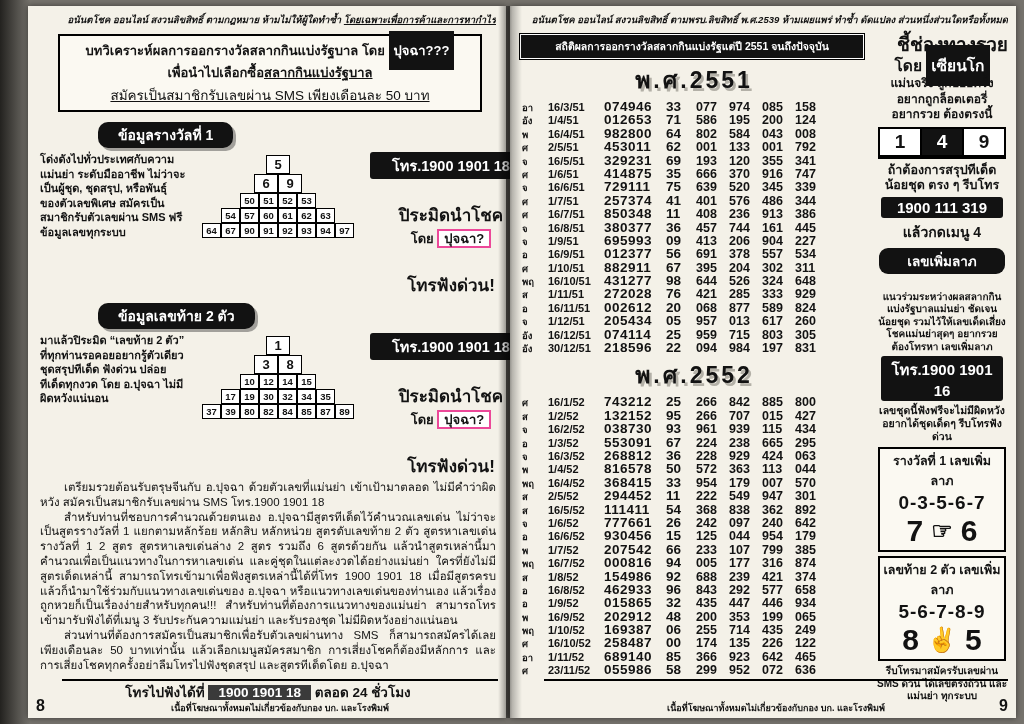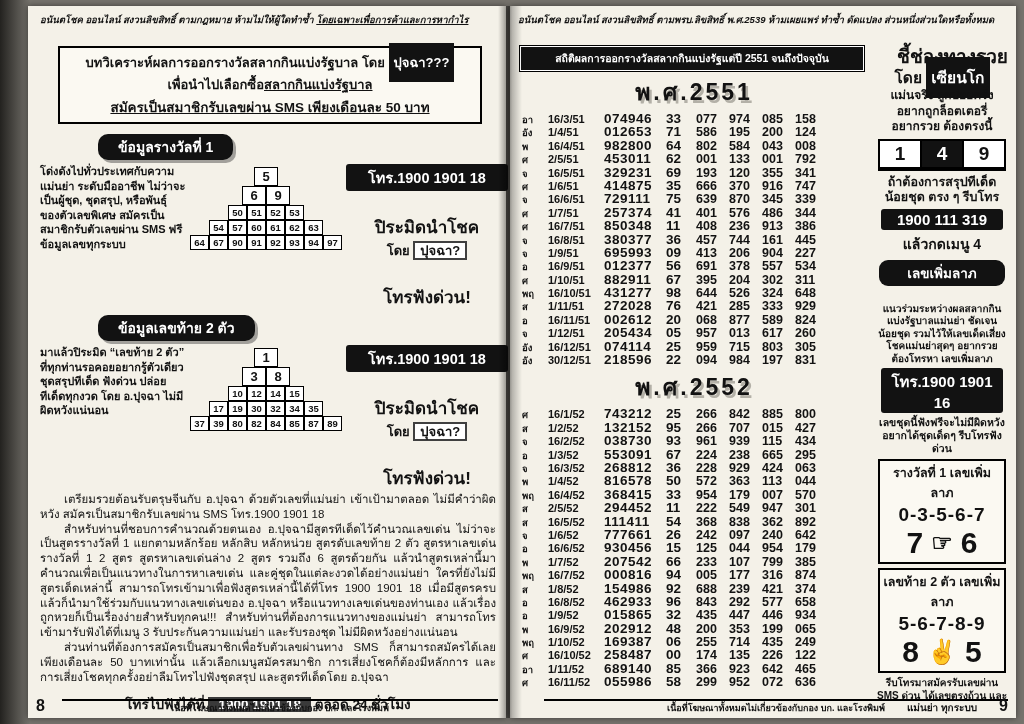--- a/index.html
+++ b/index.html
@@ -7,50 +7,50 @@
   .scan-edge{position:absolute;left:0;top:0;width:30px;height:724px;
     background:linear-gradient(to right,#23221f,#76736d);z-index:0;}
   .page{position:absolute;top:6px;height:712px;background:#f4f1e8;color:#121212;z-index:1;
     box-sizing:border-box;box-shadow:0 0 6px rgba(0,0,0,.5);}
   .page-left{left:28px;width:478px;padding:6px 10px 26px 12px;}
   .page-right{left:510px;width:506px;padding:6px 8px 26px 8px;}
   .gutter{position:absolute;left:498px;top:6px;width:24px;height:712px;z-index:4;pointer-events:none;
     background:linear-gradient(to right,rgba(0,0,0,0),rgba(0,0,0,.45) 45%,rgba(0,0,0,.25) 60%,rgba(0,0,0,0));}
 
   
-  .strip{font-size:9.5px;font-weight:bold;font-style:italic;white-space:nowrap;overflow:hidden;margin-bottom:19px;}
+  .strip{font-size:9.5px;font-weight:bold;font-style:italic;white-space:nowrap;overflow:hidden;margin-bottom:7px;text-align:right;}
   .strip .u{text-decoration:underline;}
   .pg-footer{position:absolute;bottom:3px;left:34px;right:8px;border-top:2px solid #000;
-    padding-top:0;font-size:9px;font-weight:bold;text-align:center;}
+    padding-top:20px;font-size:9px;font-weight:bold;text-align:center;}
   .pg-num{position:absolute;bottom:3px;font-size:16px;font-weight:bold;}
   .pg-num-left{left:8px;}
   .pg-num-right{right:8px;}
 
   
   .intro-box{border:2.5px solid #000;margin:2px 14px 6px 18px;padding:4px 2px;text-align:center;background:#fbf9f2;}
   .intro-box .l1{font-size:13px;font-weight:bold;}
   .intro-box .l2{font-size:13px;font-weight:bold;margin-top:1px;}
-  .intro-box .l3{font-size:13.5px;font-weight:bold;text-decoration:underline;margin-top:1px;}
+  .intro-box .l3{font-size:13.5px;font-weight:normal;text-decoration:underline;margin-top:1px;}
   .inv{background:#121212;color:#fff;padding:12px 5px;}
   .u{text-decoration:underline;}
   .sec-bar{display:inline-block;margin:4px 0 3px 58px;background:#121212;color:#fff;
     font-size:14px;font-weight:bold;padding:2px 20px;border-radius:10px;box-shadow:3px 3px 0 rgba(40,40,40,.4);}
-  .sec-row{display:flex;gap:4px;align-items:flex-start;margin:1px 0 3px;}
+  .sec-row{display:flex;gap:16px;align-items:flex-start;margin:1px 0 3px;}
   .side-text{flex:0 0 146px;font-size:11px;font-weight:bold;line-height:14.5px;}
   .pyr{flex:1;display:flex;flex-direction:column;align-items:center;padding-top:3px;}
   .pyr-row{display:flex;}
   .pyr-cell{border:1px solid #000;background:#fff;font-weight:bold;font-size:9.5px;
     min-width:15px;text-align:center;padding:0 1px;line-height:13px;}
   .pyr-row:nth-child(1) .pyr-cell,.pyr-row:nth-child(2) .pyr-cell{font-size:13px;min-width:20px;line-height:17px;}
   .rcol{flex:0 0 162px;text-align:center;}
   .phone-box{background:#121212;color:#fff;font-weight:bold;font-size:14.5px;padding:2px 3px;
     border-radius:3px;margin-bottom:3px;}
   .tag-big{font-size:17px;font-weight:bold;line-height:21px;margin-top:26px;}
   .tag-mid{font-size:13px;font-weight:bold;margin:2px 0;}
-  .boxed{border:2px solid #404040;padding:0 5px;font-weight:bold;background:#fff;}
+  .boxed{border:2px solid #ec4899;padding:0 5px;font-weight:bold;background:#fff;}
   .body-text p{margin:0;font-size:11.5px;line-height:14.8px;text-align:justify;text-indent:24px;font-weight:500;}
   .call-line{text-align:center;font-size:13.5px;font-weight:bold;margin-top:9px;}
   .call-hl{background:#3a3a3a;color:#fff;padding:0 10px;}
 
   
   .columns{display:flex;gap:6px;}
   .tables{flex:0 0 352px;}
   .stats-bar{background:#121212;color:#fff;font-size:10.5px;font-weight:bold;text-align:center;
     padding:3px 2px;border:1px solid #fff;outline:1.5px solid #000;margin:0 6px 3px 2px;}
   .year-head{text-align:center;font-size:23px;font-weight:bold;letter-spacing:3px;
@@ -291,21 +291,21 @@
               <span class="lc lc5">370</span>
               <span class="lc lc6">916</span>
               <span class="lc lc7">747</span>
             </div>
             <div class="lot-row">
               <span class="lc lc0">จ</span>
               <span class="lc lc1">16/6/51</span>
               <span class="lc lc2">729111</span>
               <span class="lc lc3">75</span>
               <span class="lc lc4">639</span>
-              <span class="lc lc5">870</span>
+              <span class="lc lc5">520</span>
               <span class="lc lc6">345</span>
               <span class="lc lc7">339</span>
             </div>
             <div class="lot-row">
               <span class="lc lc0">ศ</span>
               <span class="lc lc1">1/7/51</span>
               <span class="lc lc2">257374</span>
               <span class="lc lc3">41</span>
               <span class="lc lc4">401</span>
               <span class="lc lc5">576</span>
@@ -621,21 +621,21 @@
               <span class="lc lc1">1/11/52</span>
               <span class="lc lc2">689140</span>
               <span class="lc lc3">85</span>
               <span class="lc lc4">366</span>
               <span class="lc lc5">923</span>
               <span class="lc lc6">642</span>
               <span class="lc lc7">465</span>
             </div>
             <div class="lot-row">
               <span class="lc lc0">ศ</span>
-              <span class="lc lc1">16/11/52</span>
+              <span class="lc lc1">23/11/52</span>
               <span class="lc lc2">055986</span>
               <span class="lc lc3">58</span>
               <span class="lc lc4">299</span>
               <span class="lc lc5">952</span>
               <span class="lc lc6">072</span>
               <span class="lc lc7">636</span>
             </div>
           </div>
       </div>
 

